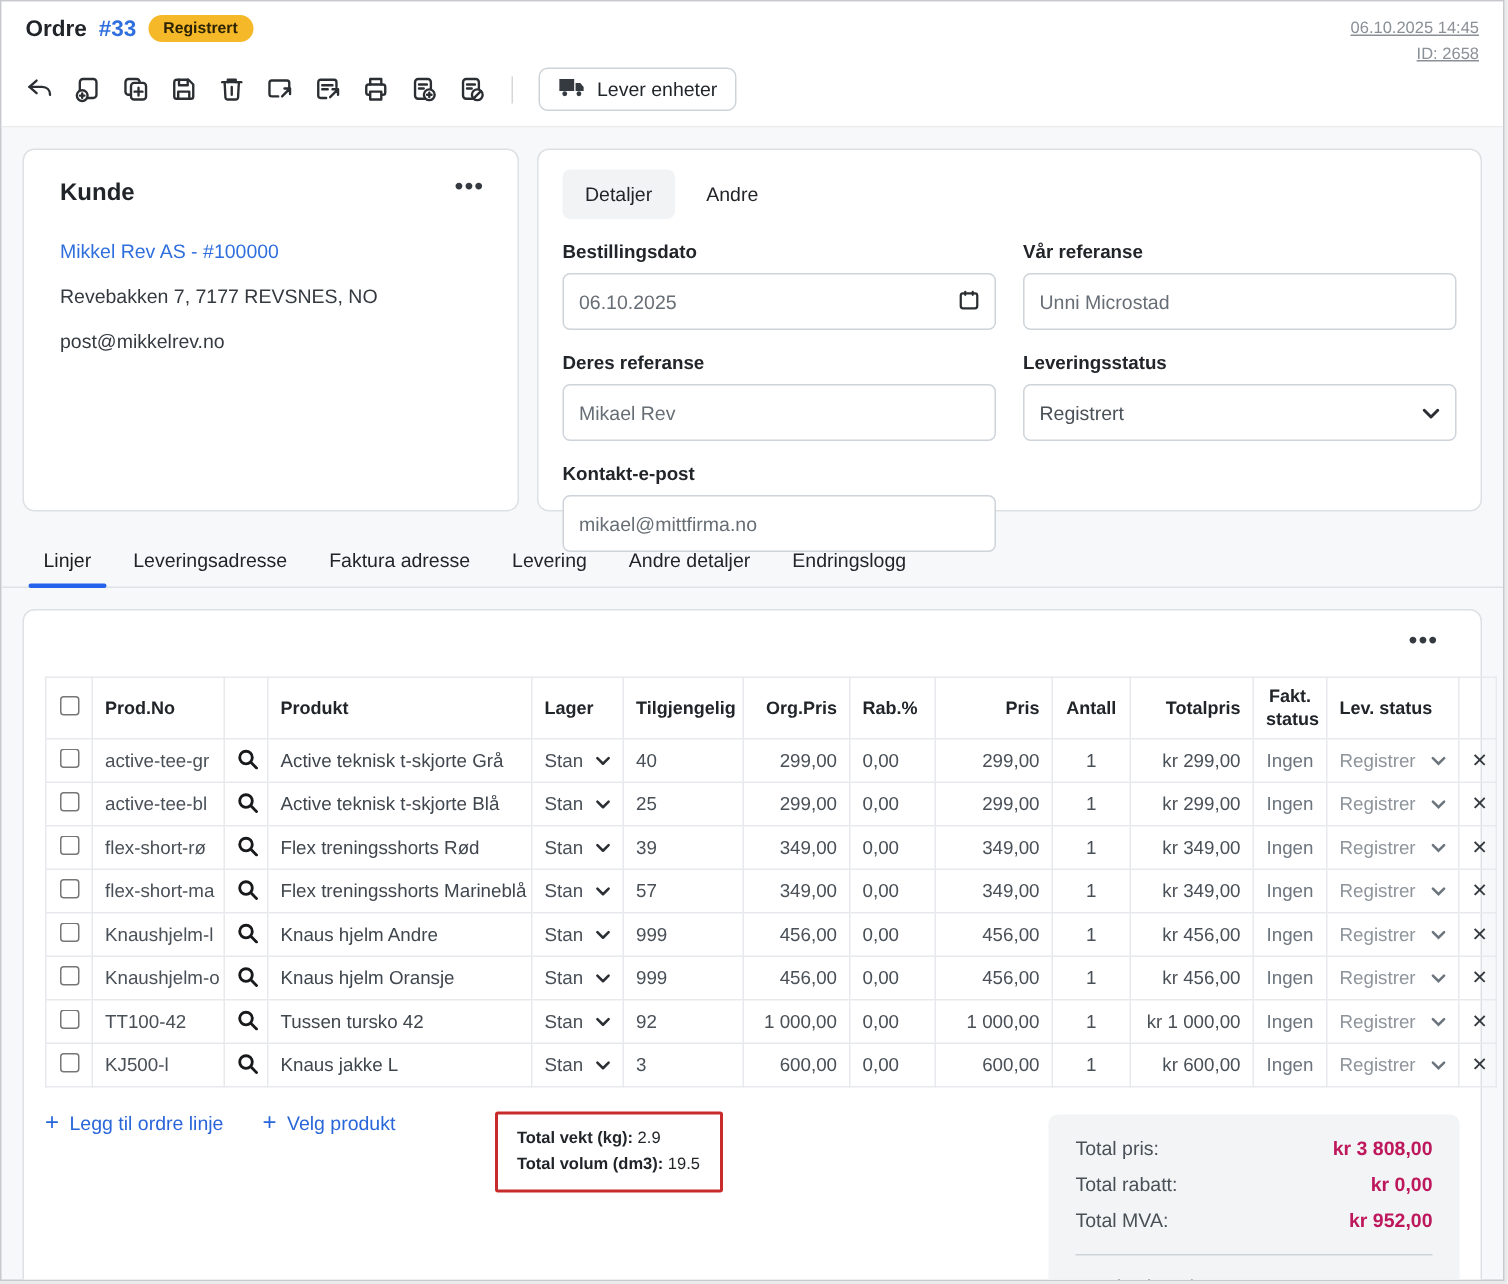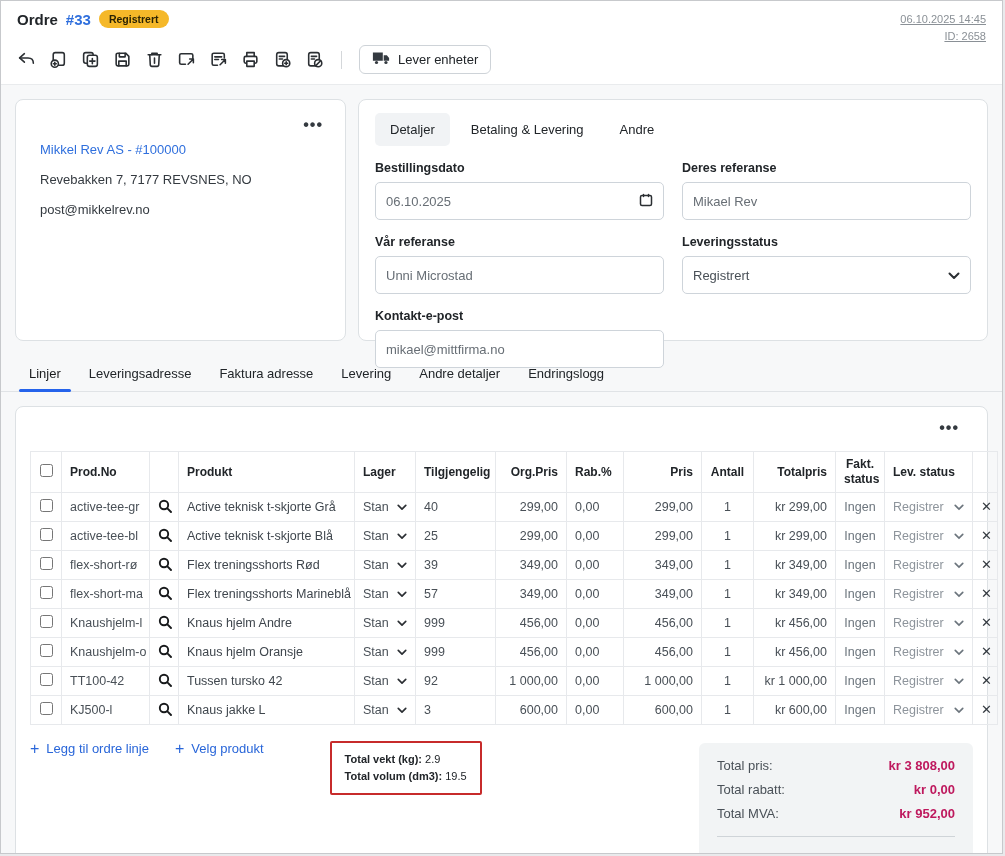--- a/index.html
+++ b/index.html
@@ -195,50 +195,50 @@
             </svg></span>
         <span>Lever enheter</span>
       </button>
     </div>
   </div>
 
   <div class="content">
 
     <div class="cards-row">
       <div class="card customer-card">
+        <div class="customer-title">Kunde</div>
         <button class="ellipsis-btn"><span>•••</span></button>
         <a href="#" class="customer-link">Mikkel Rev AS - #100000</a>
         <div class="customer-line">Revebakken 7, 7177 REVSNES, NO</div>
         <div class="customer-line">post@mikkelrev.no</div>
       </div>
 
       <div class="card details-card">
         <div class="inner-tabs">
           <button class="inner-tab active">Detaljer</button>
-          <button class="inner-tab">Betaling &amp; Levering</button>
           <button class="inner-tab">Andre</button>
         </div>
         <div class="form-grid">
           <div class="field">
             <label>Bestillingsdato</label>
             <div class="date-input">
               <span class="val">06.10.2025</span>
               <span><svg class="ic" width="14" height="14" viewBox="0 0 14 14">
                     <rect x="1.5" y="2.5" width="11" height="10" rx="1.5"></rect>
                     <path d="M4.5 1.5 V3.5 M9.5 1.5 V3.5"></path>
                   </svg></span>
             </div>
           </div>
           <div class="field">
+            <label>Vår referanse</label>
+            <input class="text-input" value="Unni Microstad" style="">
+          </div>
+          <div class="field">
             <label>Deres referanse</label>
             <input class="text-input" value="Mikael Rev" style="">
-          </div>
-          <div class="field">
-            <label>Vår referanse</label>
-            <input class="text-input" value="Unni Microstad" style="">
           </div>
           <div class="field">
             <label>Leveringsstatus</label>
             <div class="fake-select">
               <span class="val" style="color:#495057">Registrert</span>
               <span><svg class="ic" width="12" height="8" viewBox="0 0 12 8" style="stroke-width:2">
                     <path d="M1.5 1.5 L6 6 L10.5 1.5"></path>
                   </svg></span>
             </div>
           </div>

